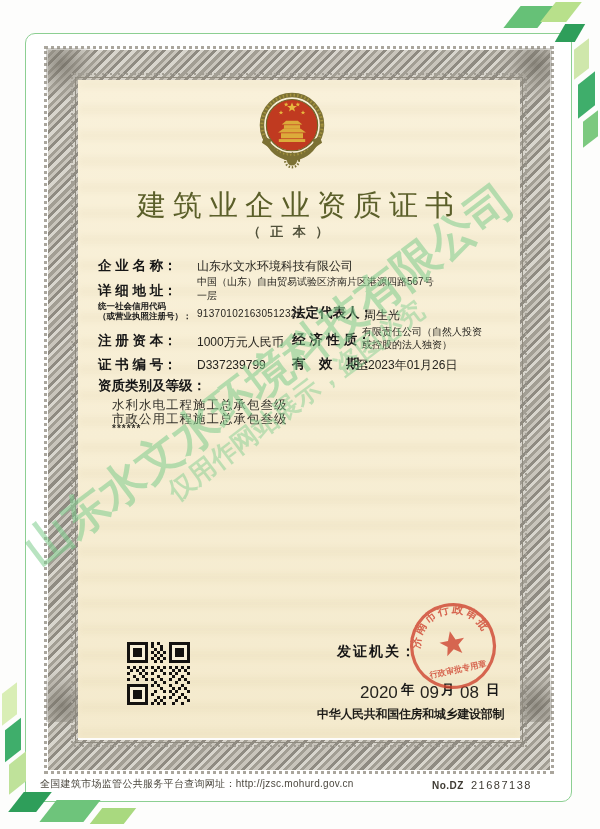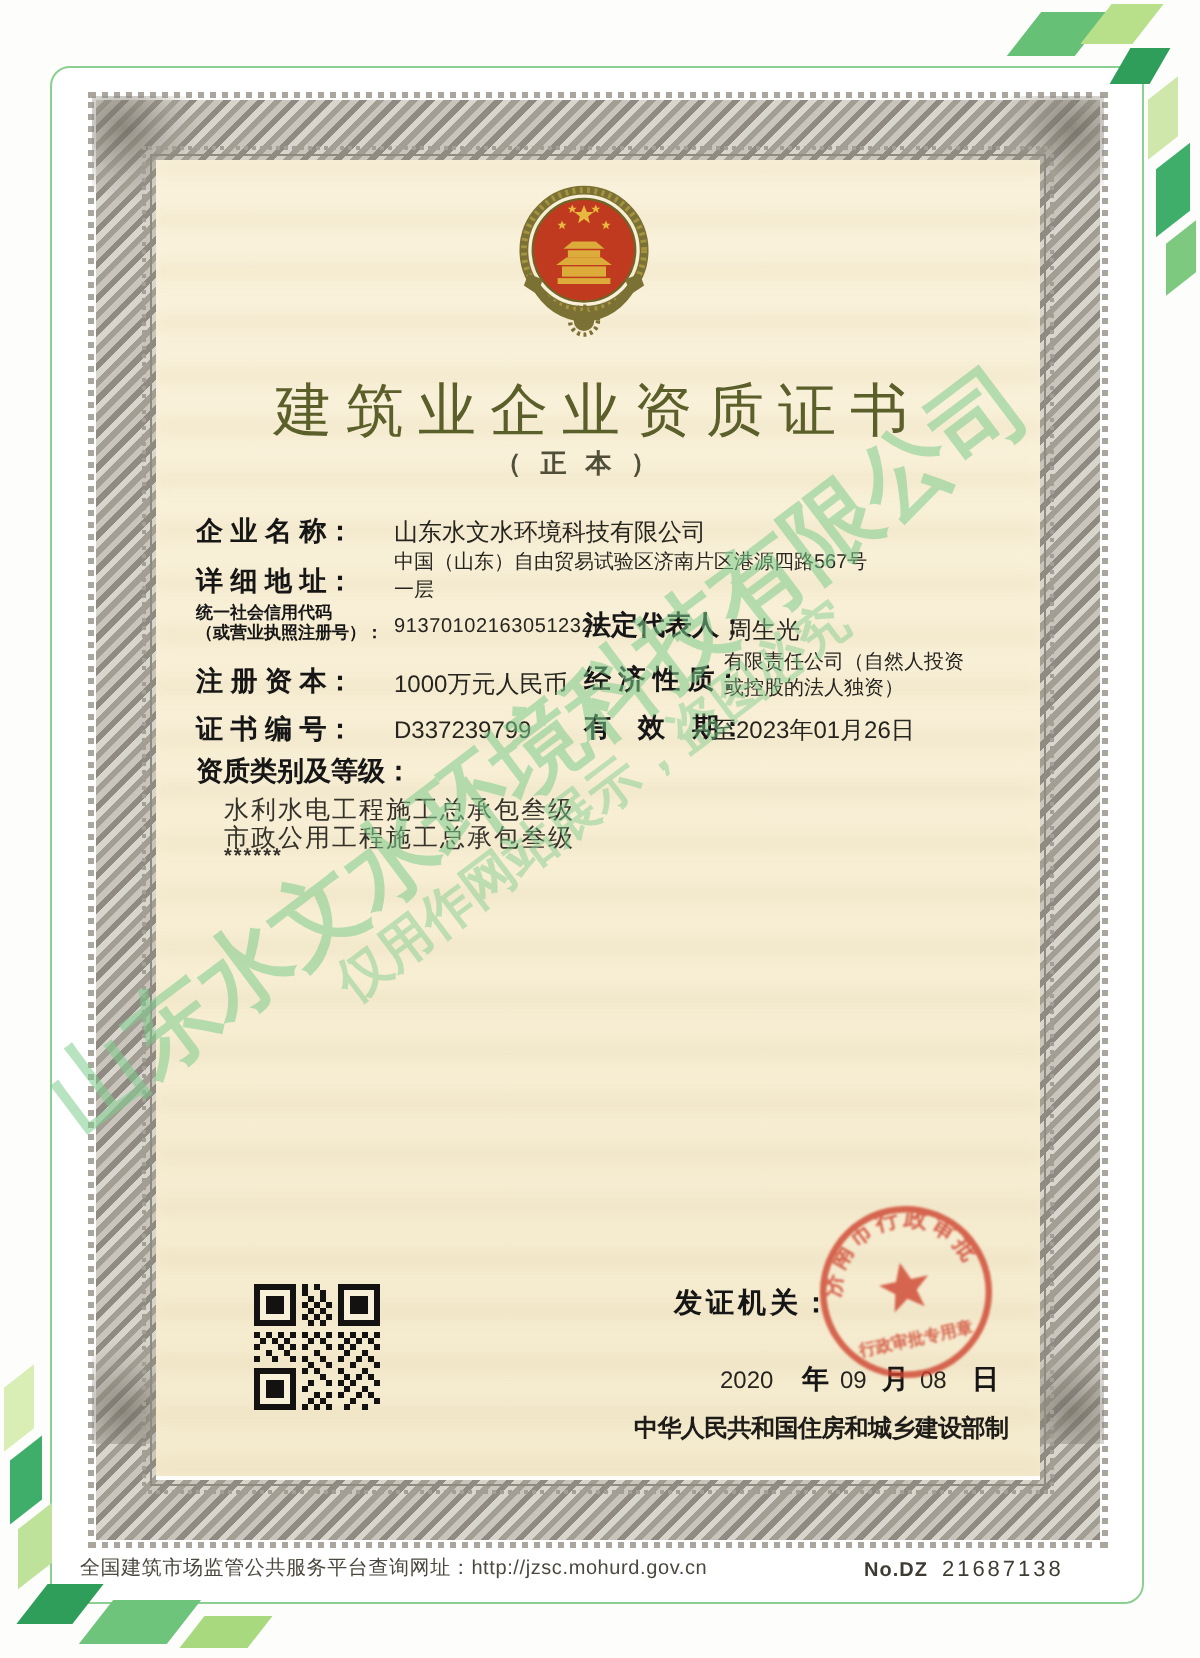--- a/index.html
+++ b/index.html
@@ -36,21 +36,21 @@
   .subtitle{left:78px;top:223px;width:423px;text-align:center;font-size:13px;font-weight:700;
     letter-spacing:3px;color:#50503a;}
 
   .lbl{font-weight:700;color:#161616;font-size:13.5px;white-space:nowrap;}
   .lbl-sm{font-weight:700;color:#161616;font-size:8.5px;line-height:1.2;white-space:nowrap;}
   .val{color:#26241f;font-size:12px;white-space:nowrap;}
   .val-sm{color:#26241f;font-size:10px;line-height:1.18;white-space:nowrap;}
 
   .qual{color:#33312a;font-size:12.5px;letter-spacing:1px;white-space:nowrap;}
 
-  .date-num{color:#26241f;font-size:12px;}
+  .date-num{color:#26241f;font-size:17px;}
   .date-unit{color:#161616;font-size:13.5px;font-weight:700;}
 
   .ministry{font-size:12px;font-weight:700;letter-spacing:-0.3px;color:#1d1c18;white-space:nowrap;}
 
   .footer-left{left:40px;top:777px;font-size:10px;color:#4c483f;letter-spacing:.3px;z-index:20;}
   .footer-right{left:432px;top:775px;z-index:20;color:#3f3b33;white-space:nowrap;}
   .footer-no-label{font-size:10px;font-weight:700;letter-spacing:.5px;}
   .footer-no-value{font-size:11px;letter-spacing:1.5px;margin-left:7px;}
 
   

